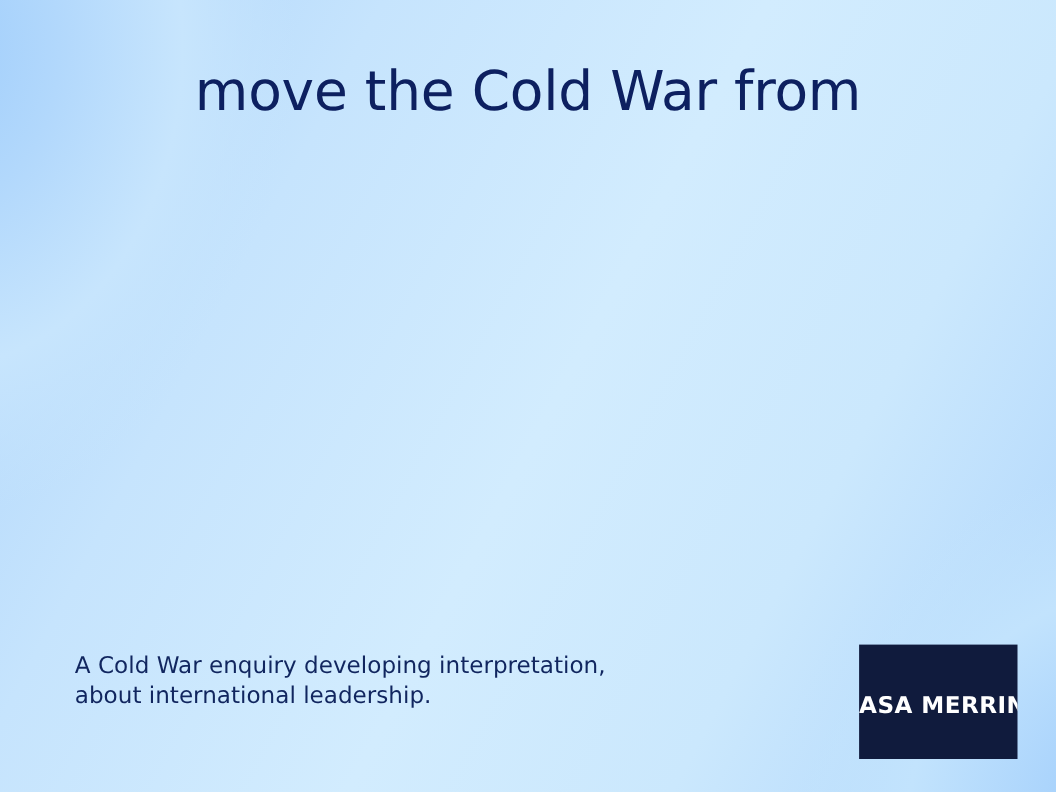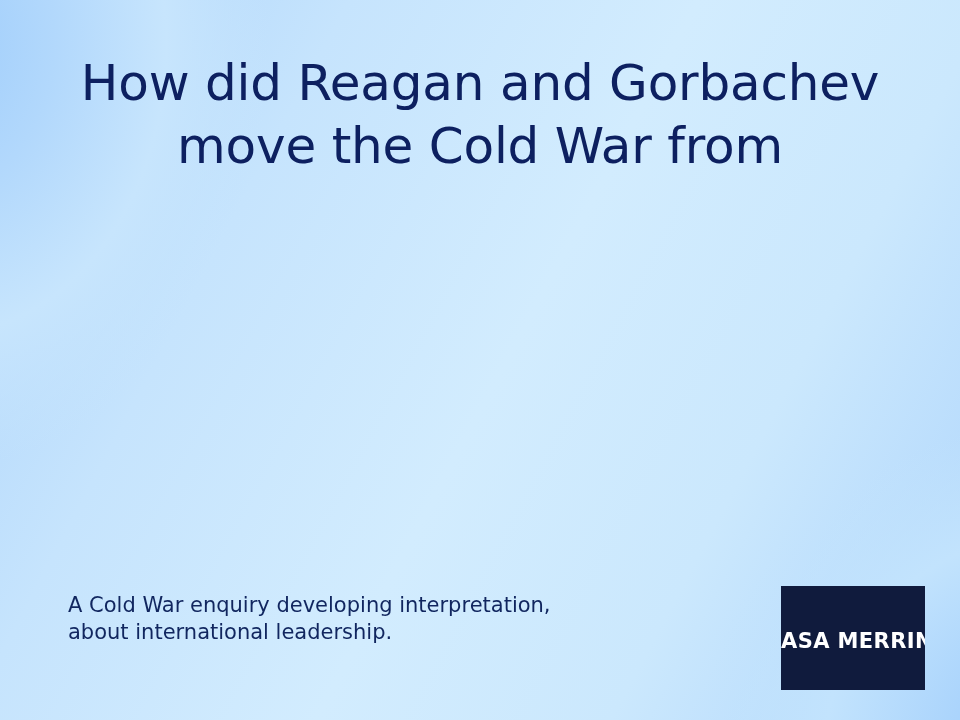--- a/index.html
+++ b/index.html
@@ -120,21 +120,20 @@
     white-space: nowrap;
     padding: 0 6px;
   }
 </style>
 </head>
 <body>
 
 <div id="slide">
 
   <div class="title-block">
-    <div class="title-line">How did Reagan and Gorbachev</div>
     <div class="title-line">move the Cold War from</div>
   </div>
 
 
   <div class="footer-block">
     <div class="footer-line">A Cold War enquiry developing interpretation,</div>
     <div class="footer-line">about international leadership.</div>
   </div>
 
   <div class="logo">

